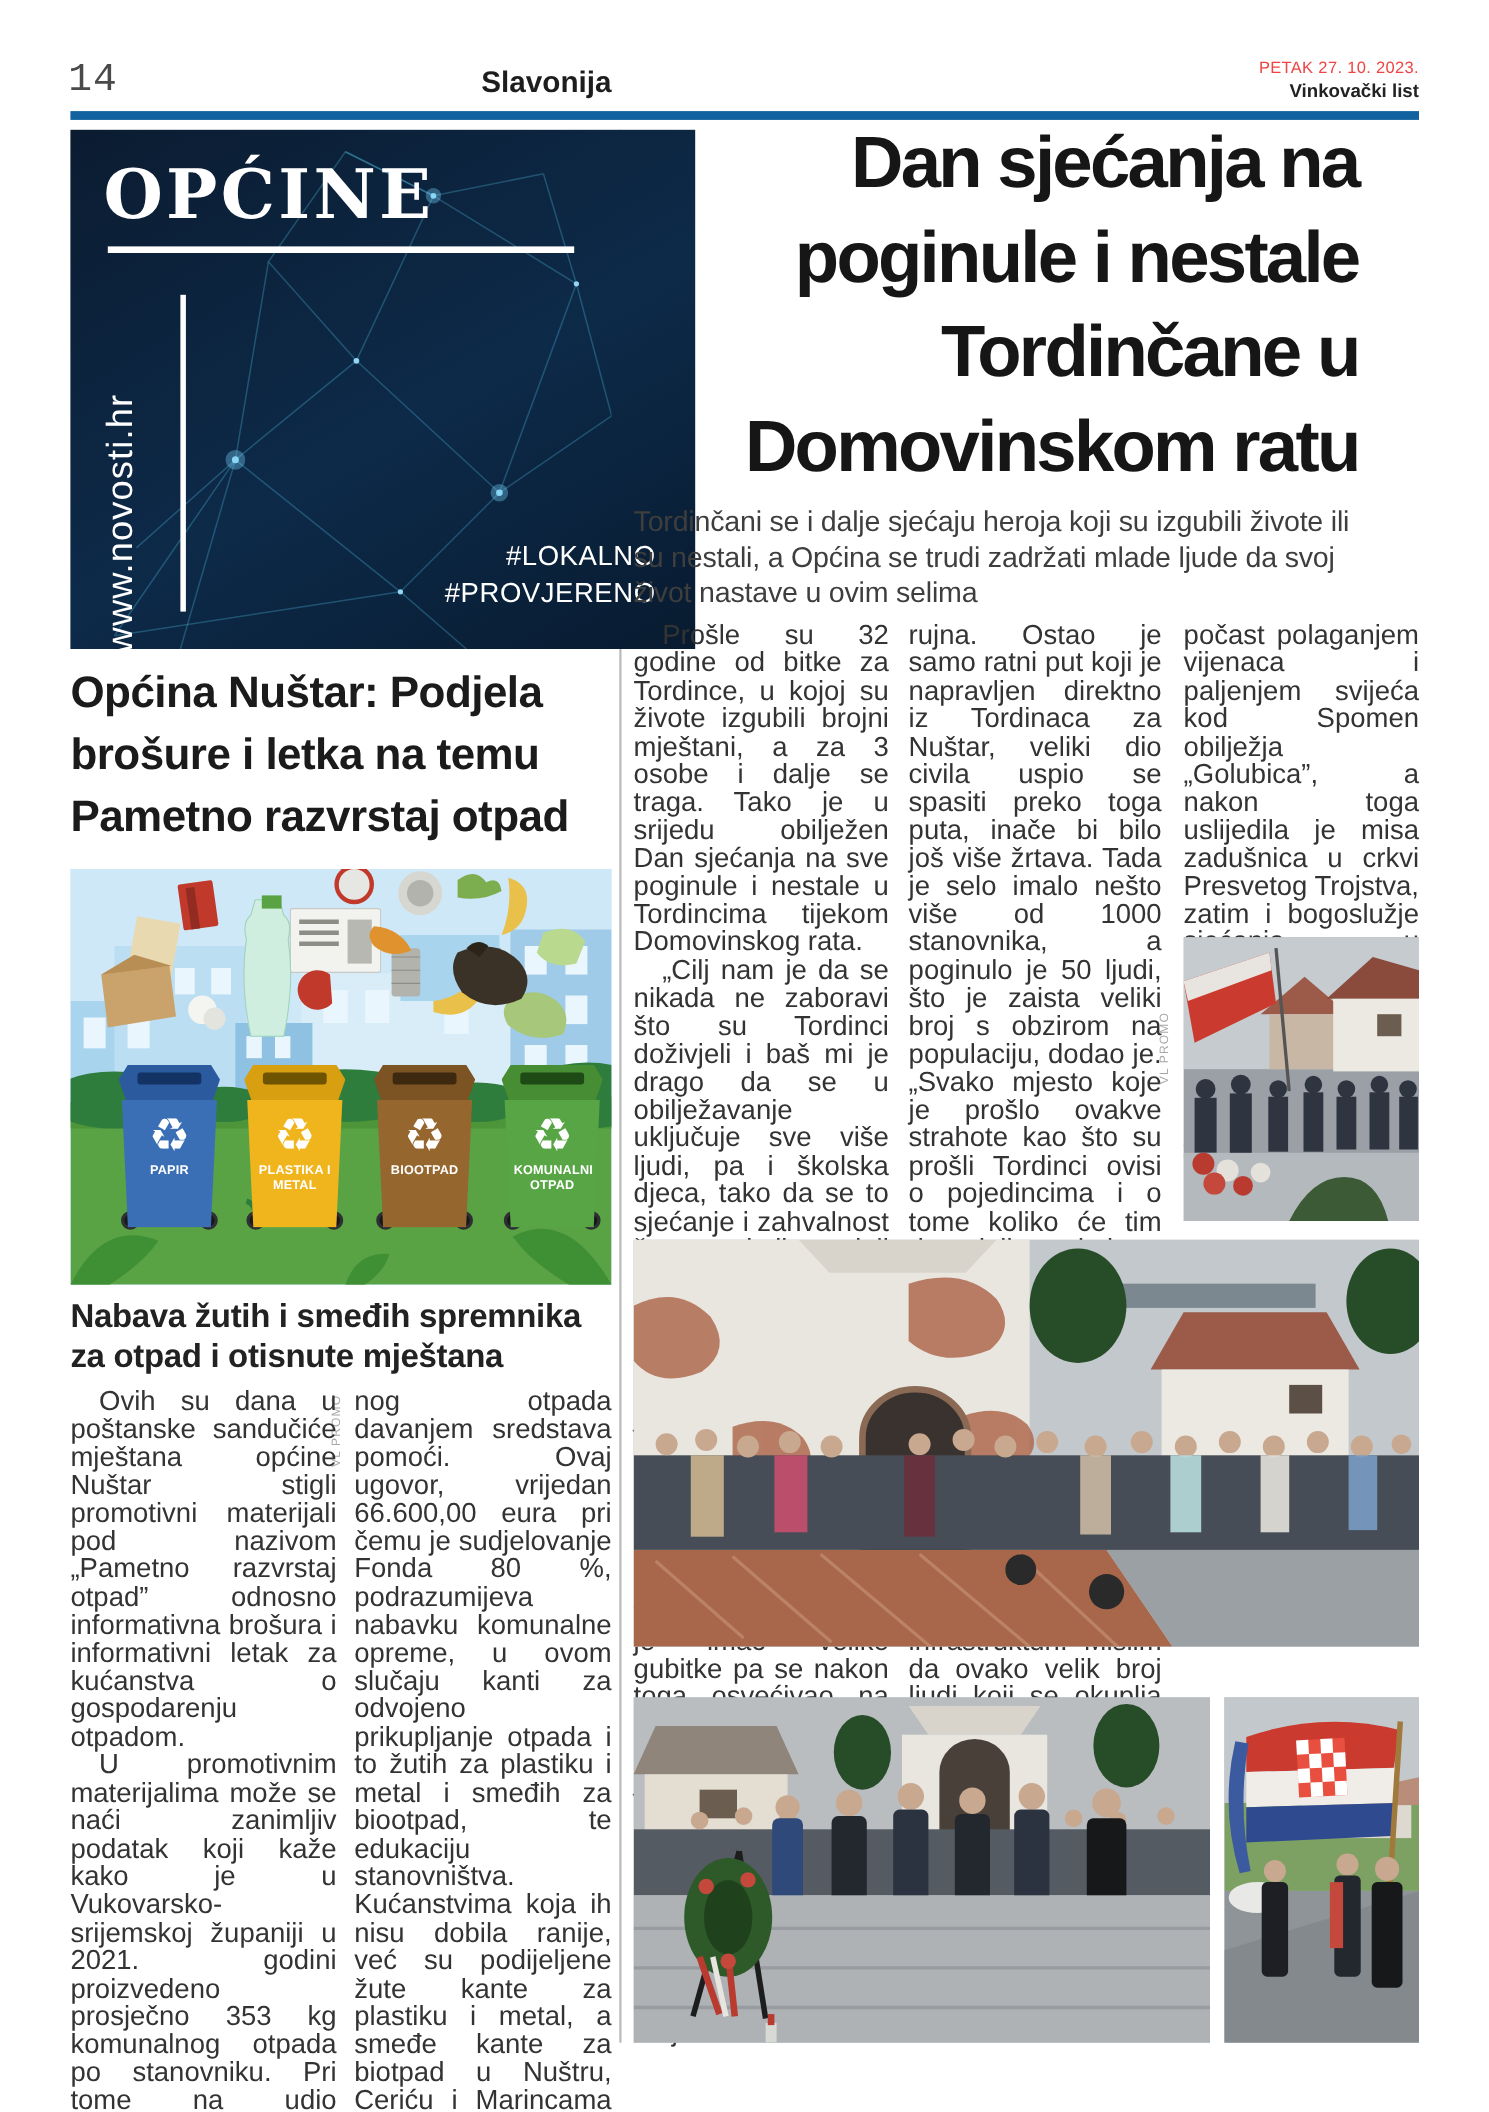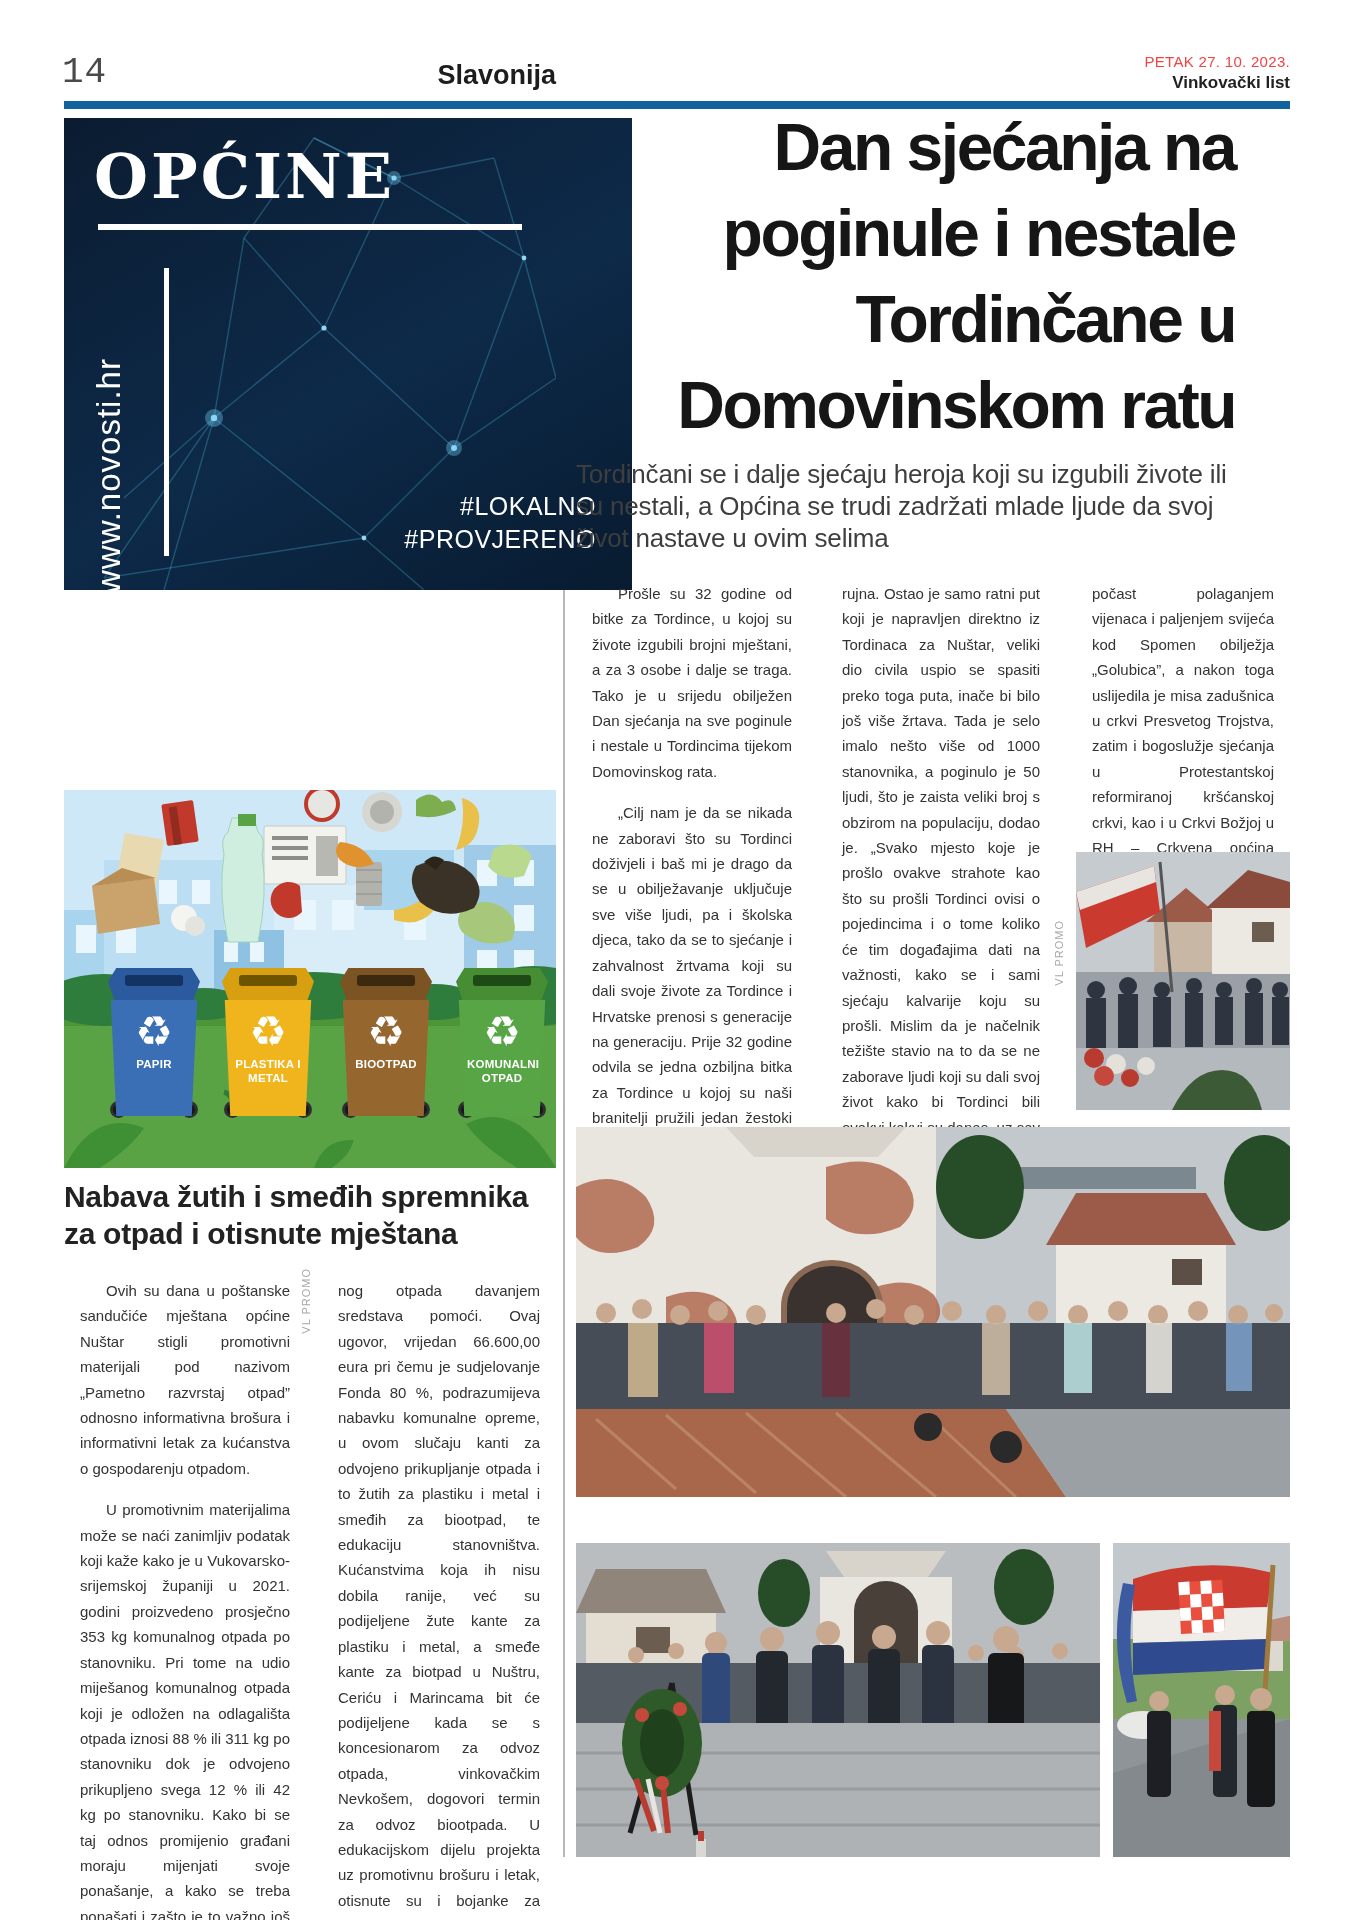--- a/index.html
+++ b/index.html
@@ -31,21 +31,21 @@
             font-size:33px; color:#ffffff; letter-spacing:1px; }
   .ad-url-rule { position:absolute; left:100px; top:150px; width:5px; height:288px; background:#ffffff; }
   .ad-tags { position:absolute; right:36px; top:372px; text-align:right;
              color:#ffffff; font-size:25px; line-height:33px; letter-spacing:.5px; }
 
   
   .left-headline { left:64px; top:602px; width:494px; font-size:40px; line-height:56px;
                    font-weight:700; color:#1b1b1b; letter-spacing:-0.5px; }
   .left-subhead { left:64px; top:1178px; width:494px; font-size:30px; line-height:37px;
                   font-weight:700; color:#222; letter-spacing:-0.3px; }
-  .bodycol p { margin:16px; text-indent:26px; font-size:15px; line-height:25.4px;
+  .bodycol p { margin:0; text-indent:26px; font-size:25px; line-height:25.4px;
                text-align:justify; color:#333; }
   .bodycol p.cont { text-indent:0; }
   .l-col1 { left:64px;  top:1262px; width:242px; }
   .l-col2 { left:322px; top:1262px; width:234px; }
   .m-col1 { left:576px;  top:565px; width:232px; }
   .m-col2 { left:826px;  top:565px; width:230px; }
   .m-col3 { left:1076px; top:565px; width:214px; }
 
   .main-headline { left:575px; top:104px; width:660px; font-size:66px; line-height:86px;
                    font-weight:700; color:#161616; letter-spacing:-2.5px;text-align:right; }
@@ -128,20 +128,21 @@
     <div class="ad-title">OPĆINE</div>
     <div class="ad-rule"></div>
     <div class="ad-url">www.novosti.hr</div>
     <div class="ad-url-rule"></div>
     <div class="ad-tags">
       <div>#LOKALNO</div>
       <div>#PROVJERENO</div>
     </div>
   </div>
 
+  <div class="abs left-headline">Općina Nuštar: Podjela brošure i letka na temu Pametno razvrstaj otpad</div>
 
   <div class="abs illo">
     <svg width="492" height="378" viewBox="0 0 492 378">
       <rect width="492" height="378" fill="#cfe8f8"></rect>
 
       <g>
         <rect x="0" y="120" width="90" height="120" fill="#a9d4ee"></rect>
         <rect x="40" y="70" width="120" height="170" fill="#bcdef2"></rect>
         <rect x="210" y="95" width="200" height="140" fill="#d9edf9"></rect>
         <rect x="300" y="60" width="90" height="60" fill="#a9d4ee"></rect>

